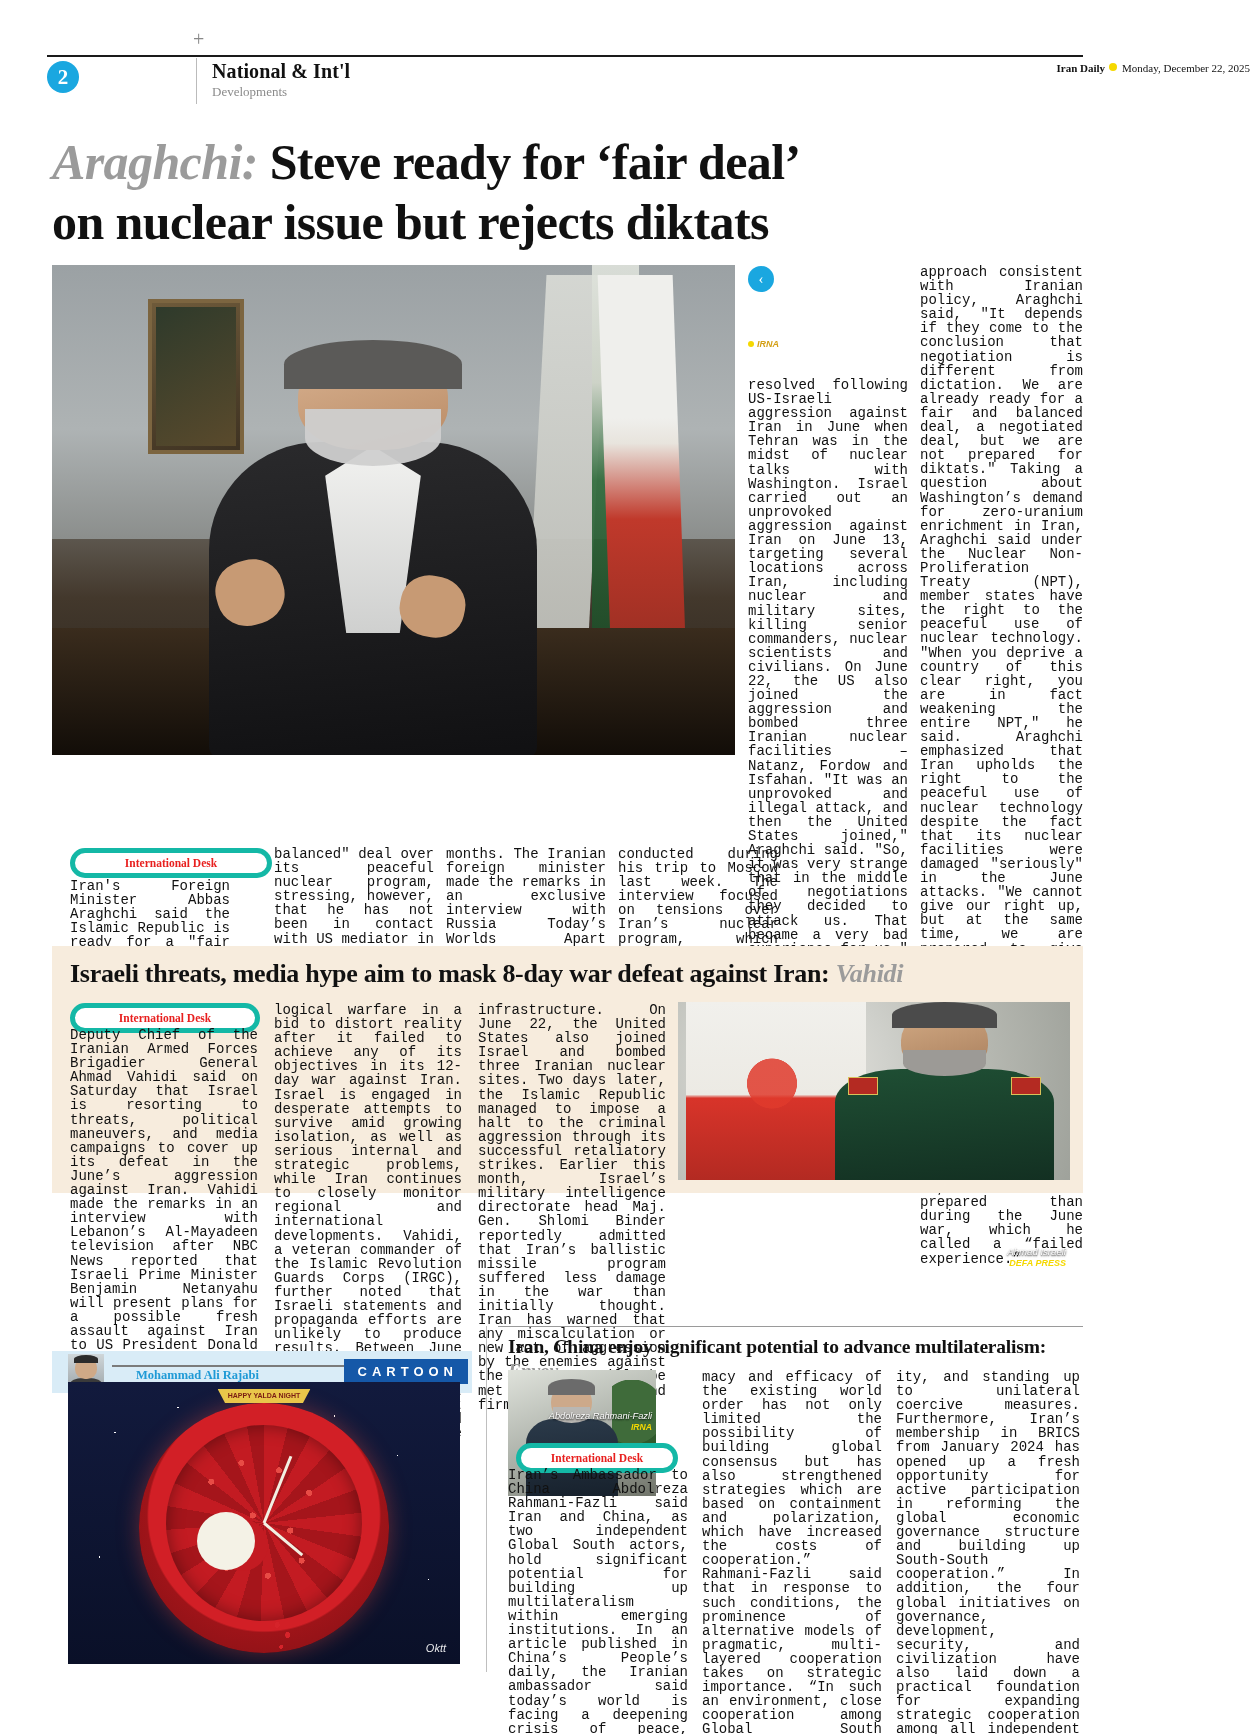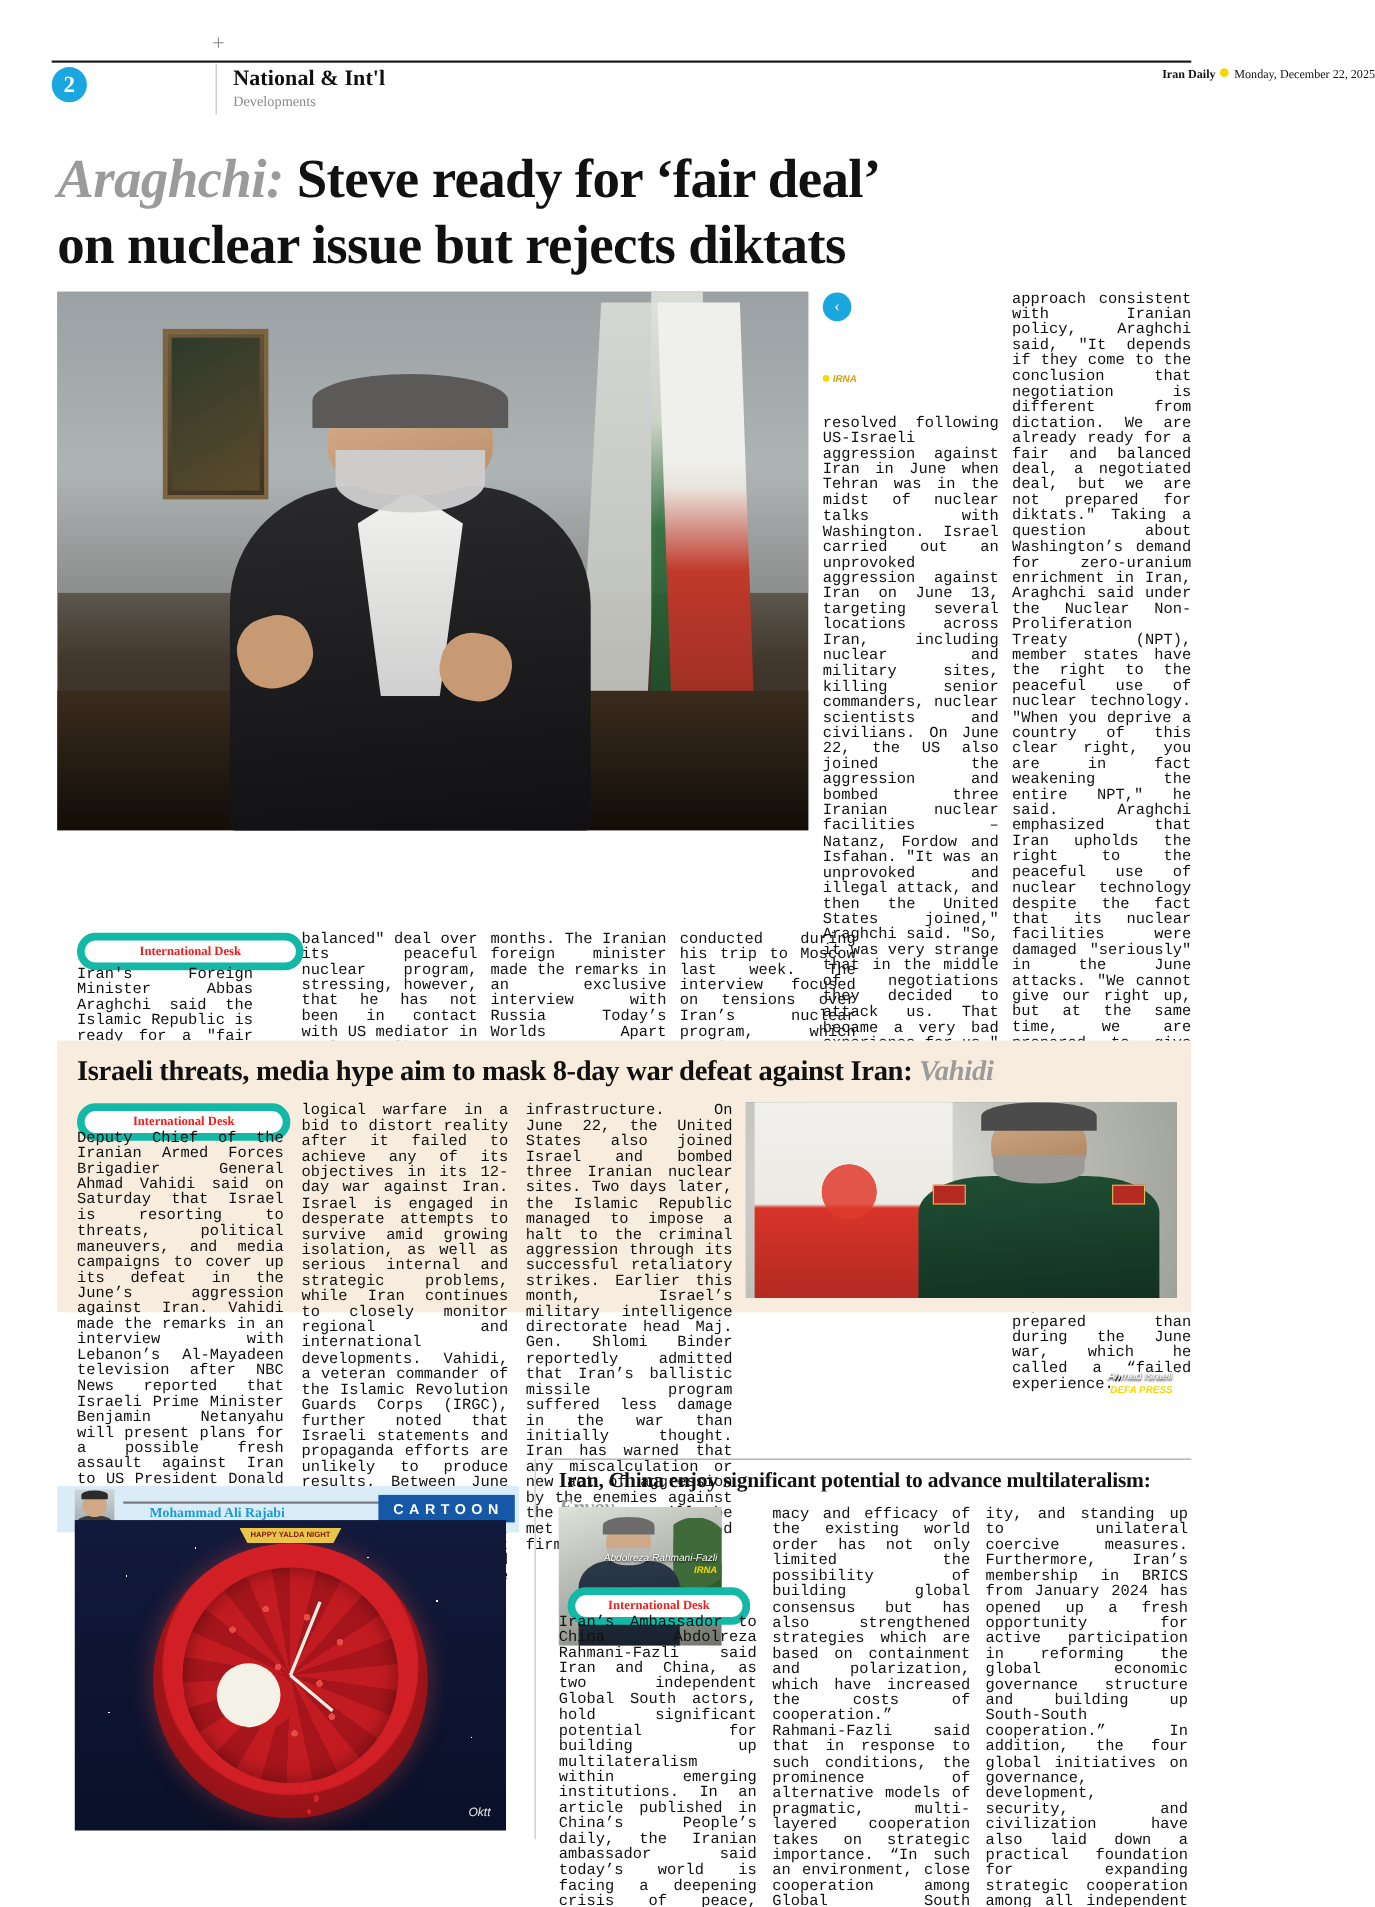--- a/index.html
+++ b/index.html
@@ -88,21 +88,21 @@
   #c-a1{left:748px;top:378px;width:160px;}
   #c-a2{left:920px;top:265px;width:163px;}
 
   
   #c-b1{left:70px;top:879px;width:160px;}
   #c-b2{left:274px;top:847px;width:160px;}
   #c-b3{left:446px;top:847px;width:160px;}
   #c-b4{left:618px;top:847px;width:160px;}
 
   
-  .badge{position:absolute;border:7px solid #14b8a6;border-radius:30px;height:20px;
+  .badge{position:absolute;border:5px solid #14b8a6;border-radius:30px;height:20px;
       display:flex;align-items:center;justify-content:center;color:#e8201f;font-weight:bold;
       font-size:11.5px;font-family:"Liberation Serif",serif;background:#fff;}
   #badge1{left:70px;top:848px;width:192px;}
   #badge2{left:70px;top:1003px;width:180px;}
   #badge3{left:516px;top:1443px;width:152px;}
 
   
   .sec2{position:absolute;left:52px;top:946px;width:1031px;height:247px;background:#f7ecdd;}
   .sec2-hl{position:absolute;left:70px;top:958px;width:1000px;font-weight:bold;font-size:26px;
       line-height:32px;color:#111;letter-spacing:-.3px;}

